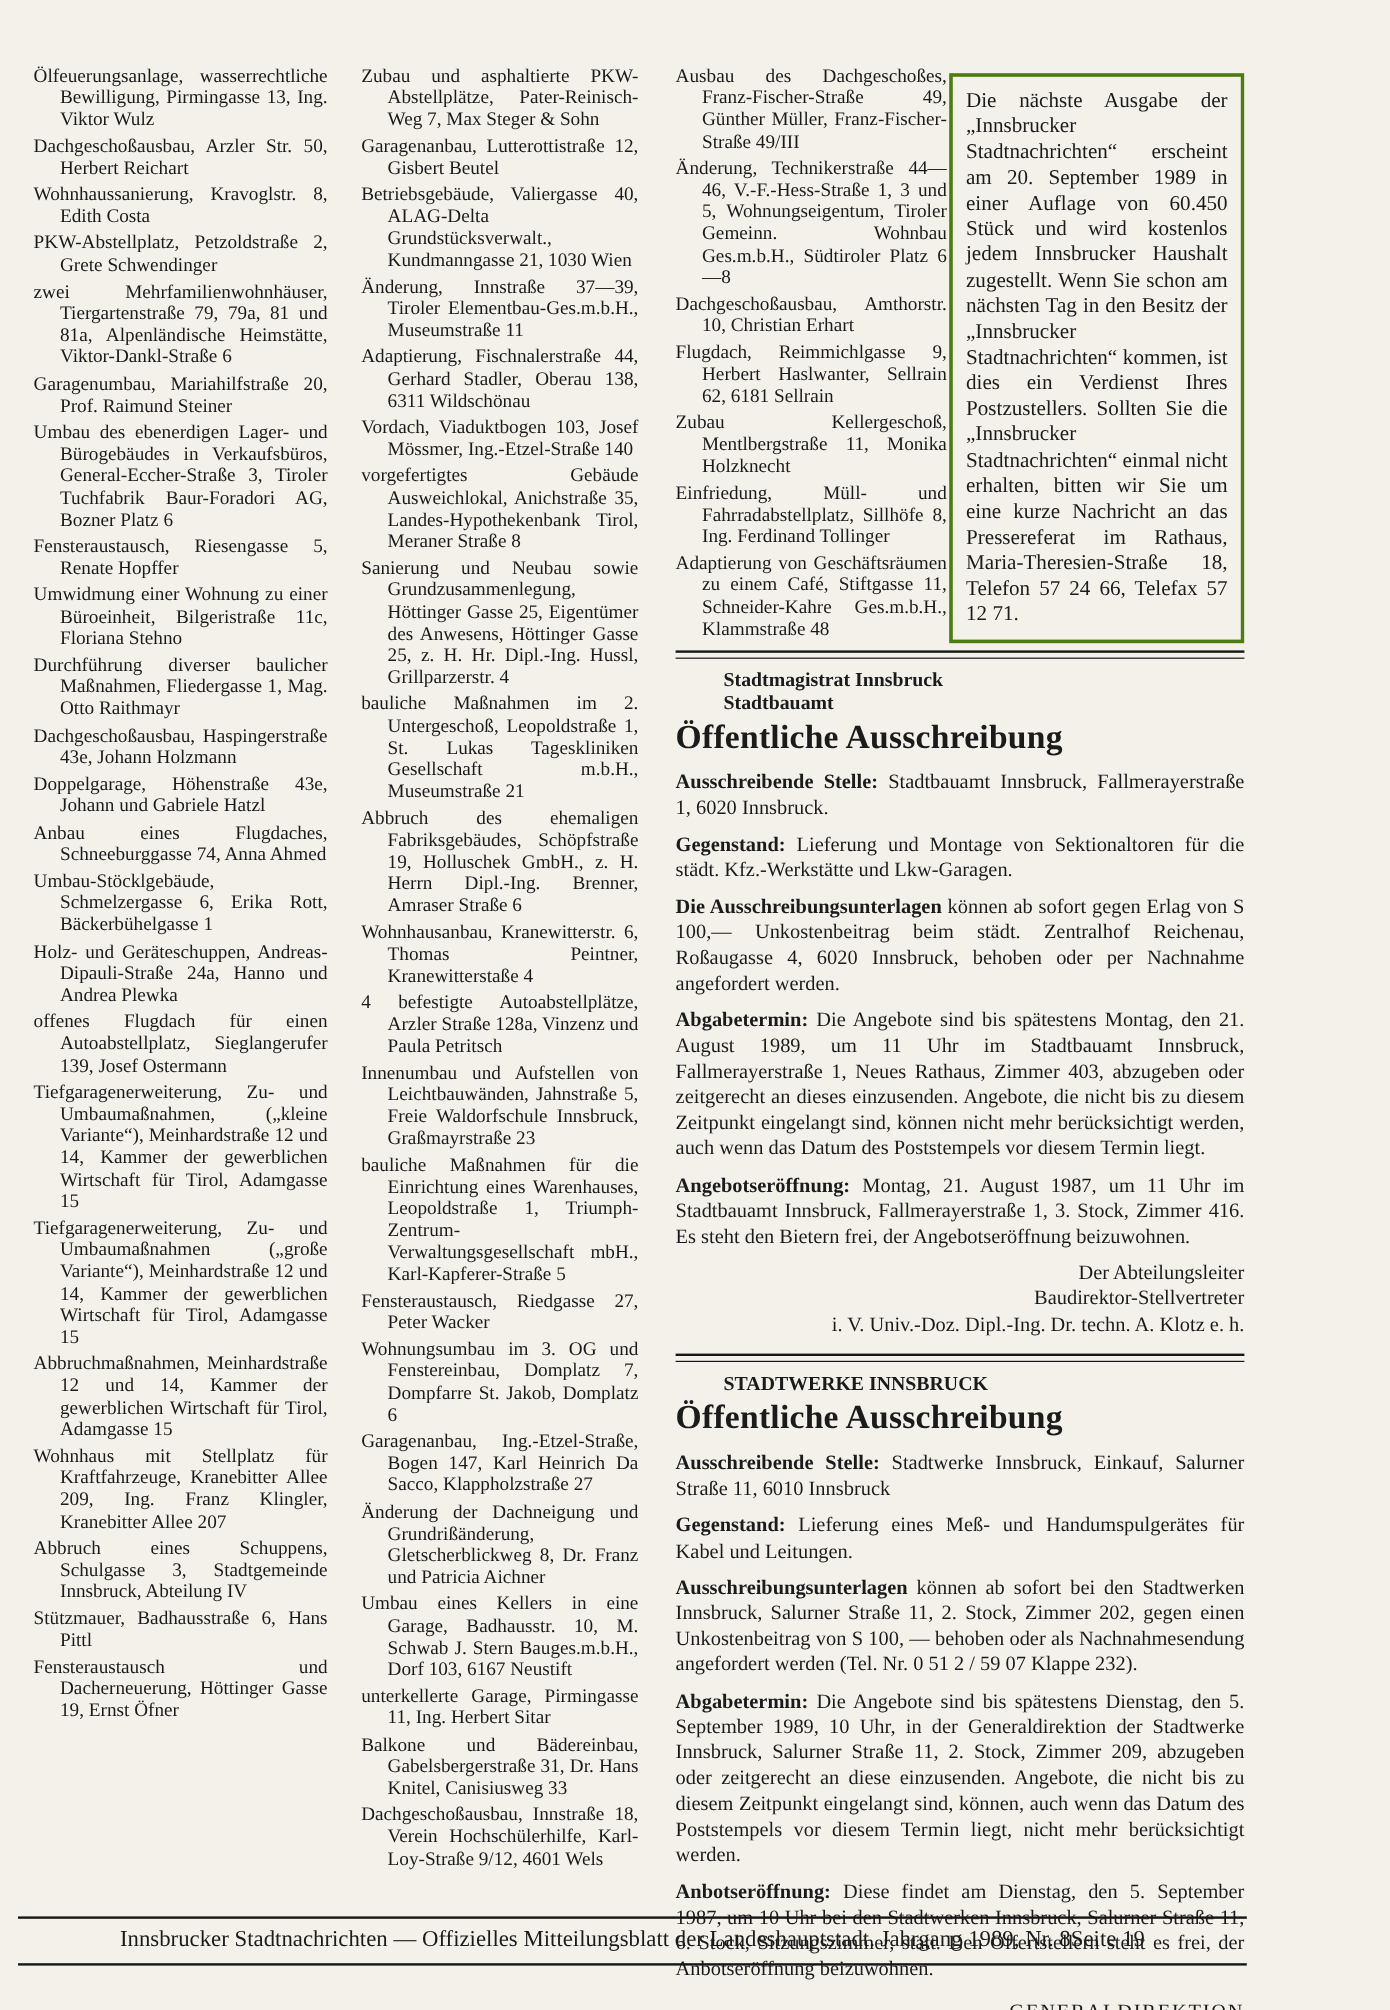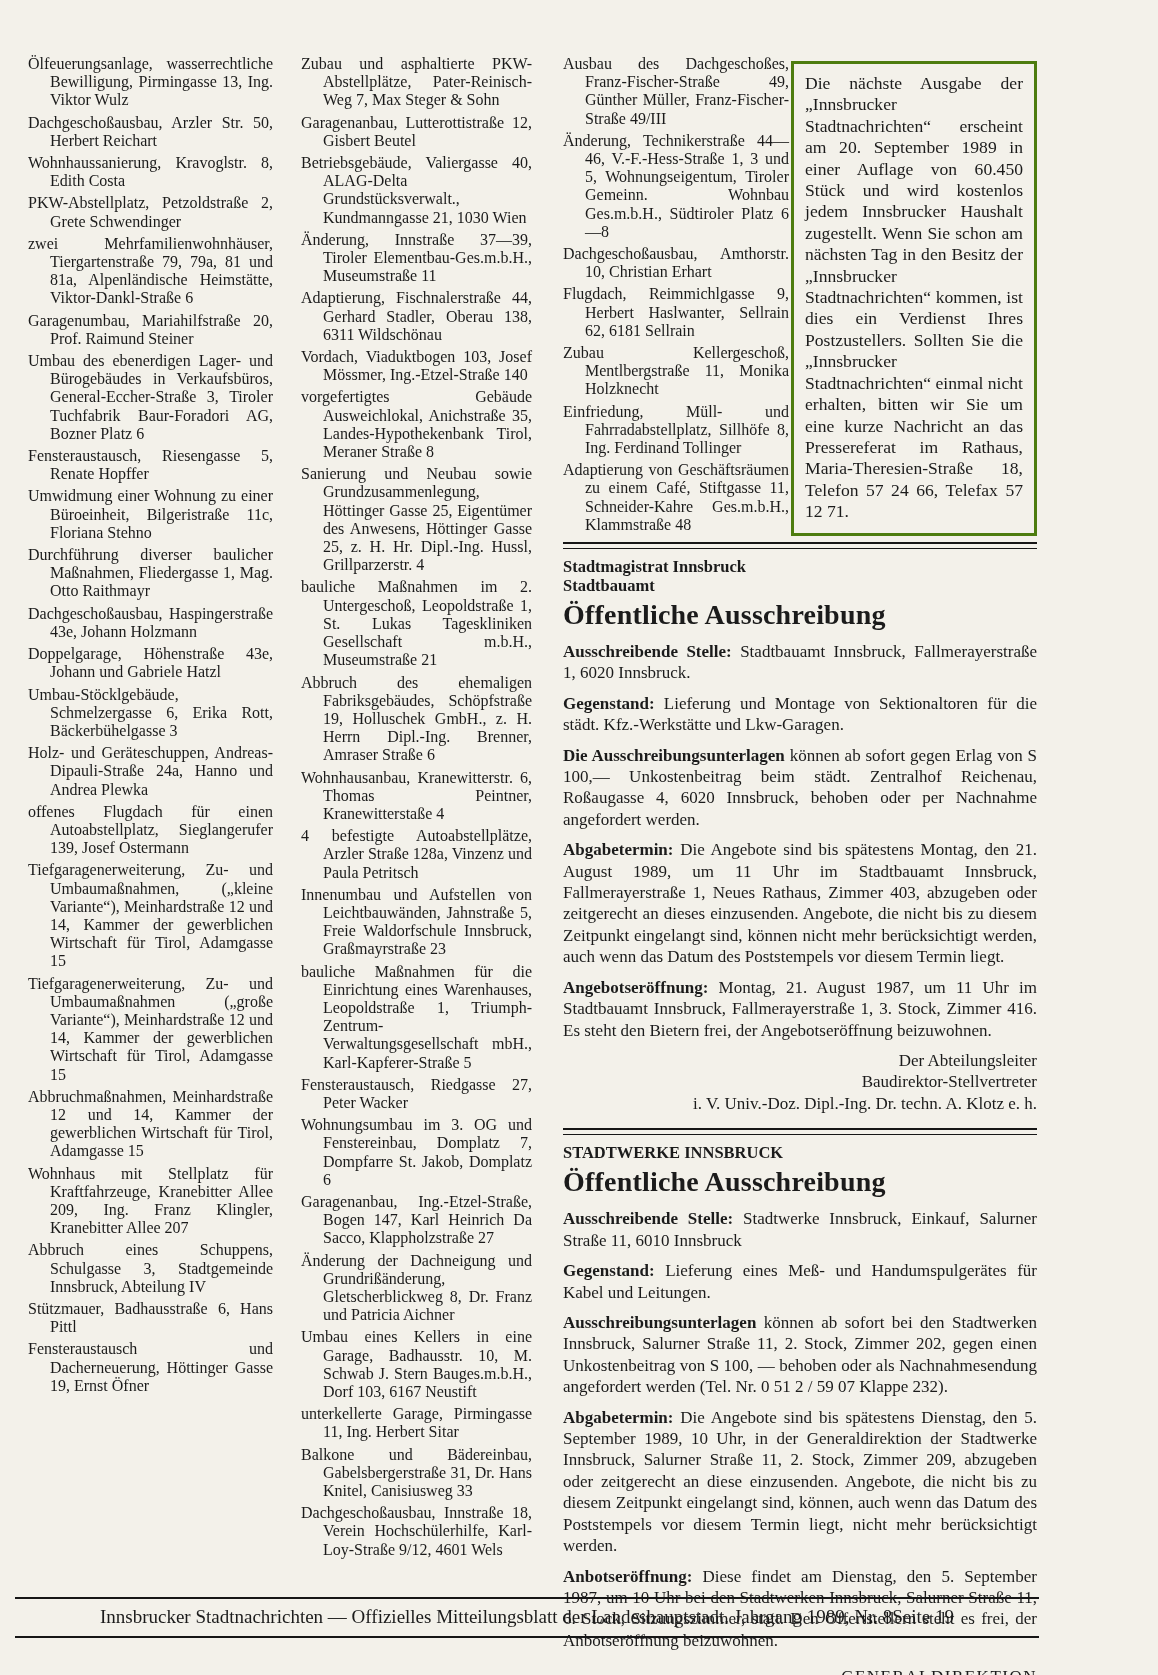--- a/index.html
+++ b/index.html
@@ -18,21 +18,21 @@
     margin:0 0 4px 0;padding-left:22px;text-indent:-22px;
     font-size:16px;line-height:18.2px;text-align:justify;
   }
   .notice-box{
     width:246px;box-sizing:border-box;margin-top:6px;align-self:flex-start;
     border:3px solid #4d7c0f;padding:9px 11px 10px 11px;
     font-size:17.6px;line-height:21.4px;text-align:justify;
   }
   .dbl{border-top:2.5px solid #161616;border-bottom:1.5px solid #161616;height:4px;}
   .tender{margin-top:8px;}
-  .dept-line{font-weight:bold;font-size:16.5px;line-height:19px;}
+  .dept-line{font-weight:bold;font-size:16.5px;line-height:19px;margin-left:40px;}
   .tender-title{font-weight:bold;font-size:28px;line-height:32px;margin:4px 0 10px 0;letter-spacing:.2px;}
   .tpara{margin:0 0 9px 0;font-size:17px;line-height:21.4px;text-align:justify;}
   .tpara b{font-weight:bold;}
   .signature{text-align:right;font-size:17px;line-height:21.5px;margin-top:4px;}
   .sig-caps{text-align:right;font-size:17px;letter-spacing:1.5px;margin-top:16px;}
   .tender .dbl{margin-top:14px;}
   .footer{
     position:absolute;left:15px;top:1597px;width:1024px;
     border-top:2.5px solid #161616;border-bottom:2.5px solid #161616;
     padding:7px 0 8px 0;display:flex;justify-content:center;
@@ -48,21 +48,22 @@
     <p class="entry">Wohnhaussanierung, Kravoglstr. 8, Edith Costa</p>
     <p class="entry">PKW-Abstellplatz, Petzoldstraße 2, Grete Schwendinger</p>
     <p class="entry">zwei Mehrfamilienwohnhäuser, Tiergartenstraße 79, 79a, 81 und 81a, Alpenländische Heimstätte, Viktor-Dankl-Straße 6</p>
     <p class="entry">Garagenumbau, Mariahilfstraße 20, Prof. Raimund Steiner</p>
     <p class="entry">Umbau des ebenerdigen Lager- und Bürogebäudes in Verkaufsbüros, General-Eccher-Straße 3, Tiroler Tuchfabrik Baur-Foradori AG, Bozner Platz 6</p>
     <p class="entry">Fensteraustausch, Riesengasse 5, Renate Hopffer</p>
     <p class="entry">Umwidmung einer Wohnung zu einer Büroeinheit, Bilgeristraße 11c, Floriana Stehno</p>
     <p class="entry">Durchführung diverser baulicher Maßnahmen, Fliedergasse 1, Mag. Otto Raithmayr</p>
     <p class="entry">Dachgeschoßausbau, Haspingerstraße 43e, Johann Holzmann</p>
     <p class="entry">Doppelgarage, Höhenstraße 43e, Johann und Gabriele Hatzl</p>
-    <p class="entry">Umbau-Stöcklgebäude, Schmelzergasse 6, Erika Rott, Bäckerbühelgasse 3</p>
+    <p class="entry">Anbau eines Flugdaches, Schneeburggasse 74, Anna Ahmed</p>
+    <p class="entry">Umbau-Stöcklgebäude, Schmelzergasse 6, Erika Rott, Bäckerbühelgasse 1</p>
     <p class="entry">Holz- und Geräteschuppen, Andreas-Dipauli-Straße 24a, Hanno und Andrea Plewka</p>
     <p class="entry">offenes Flugdach für einen Autoabstellplatz, Sieglangerufer 139, Josef Ostermann</p>
     <p class="entry">Tiefgaragenerweiterung, Zu- und Umbaumaßnahmen, („kleine Variante“), Meinhardstraße 12 und 14, Kammer der gewerblichen Wirtschaft für Tirol, Adamgasse 15</p>
     <p class="entry">Tiefgaragenerweiterung, Zu- und Umbaumaßnahmen („große Variante“), Meinhardstraße 12 und 14, Kammer der gewerblichen Wirtschaft für Tirol, Adamgasse 15</p>
     <p class="entry">Abbruchmaßnahmen, Meinhardstraße 12 und 14, Kammer der gewerblichen Wirtschaft für Tirol, Adamgasse 15</p>
     <p class="entry">Wohnhaus mit Stellplatz für Kraftfahrzeuge, Kranebitter Allee 209, Ing. Franz Klingler, Kranebitter Allee 207</p>
     <p class="entry">Abbruch eines Schuppens, Schulgasse 3, Stadtgemeinde Innsbruck, Abteilung IV</p>
     <p class="entry">Stützmauer, Badhausstraße 6, Hans Pittl</p>
     <p class="entry">Fensteraustausch und Dacherneuerung, Höttinger Gasse 19, Ernst Öfner</p>
   </div>

